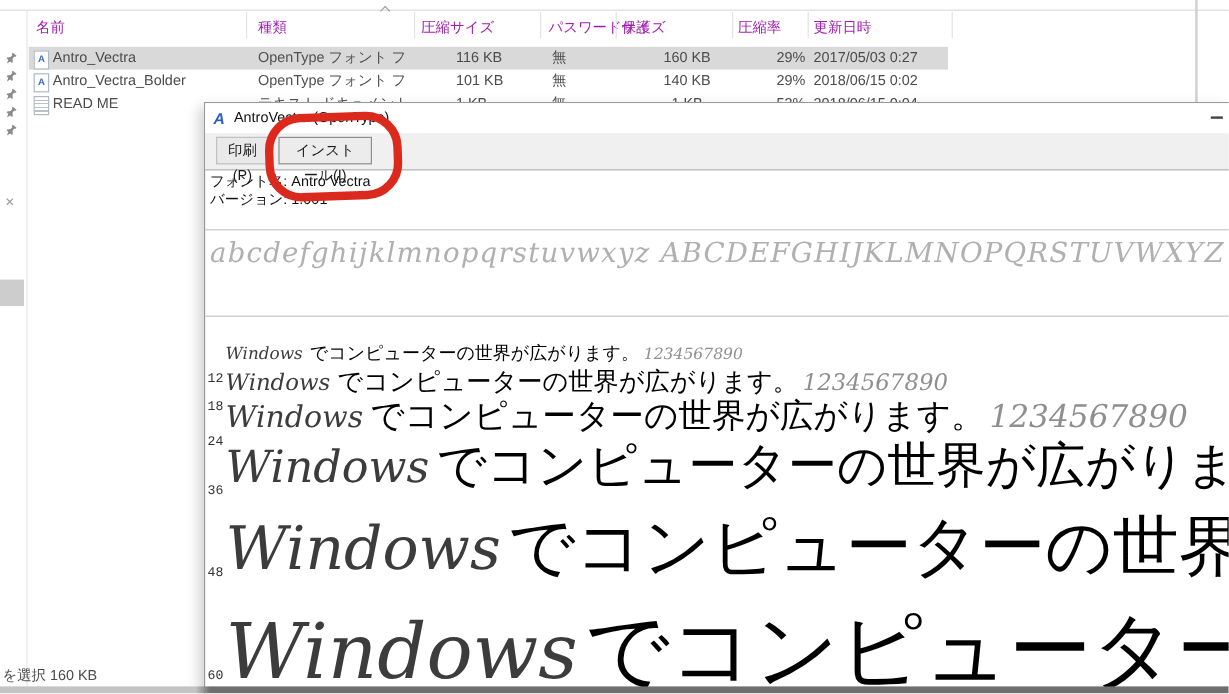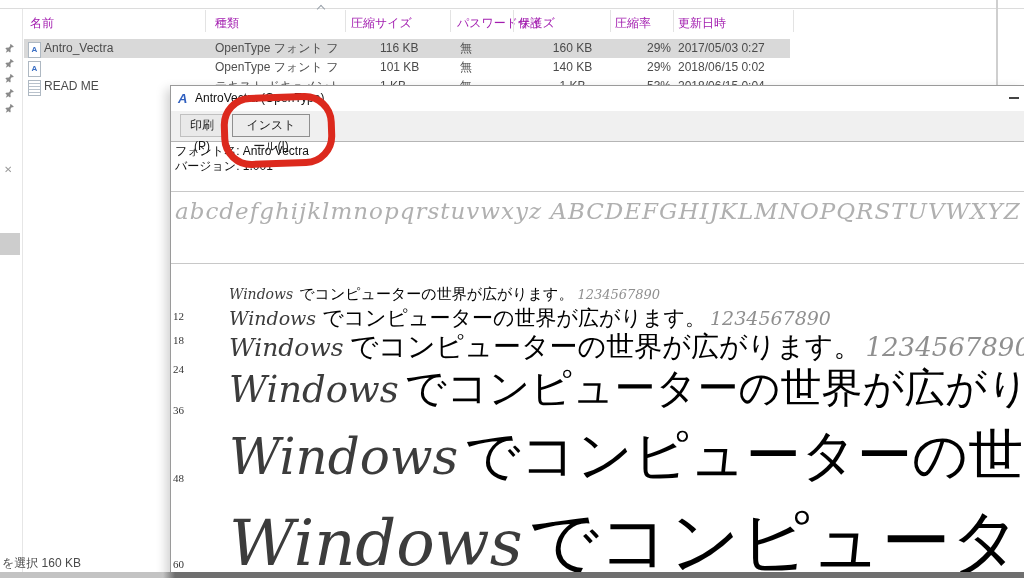--- a/index.html
+++ b/index.html
@@ -43,23 +43,23 @@
   .toolbar{position:absolute;left:0;top:25px;width:100%;height:30px;background:#f0f0f0;border-bottom:1px solid #b5b5b5;}
   .btn{position:absolute;top:3px;height:23px;font-size:12px;color:#1a1a1a;background:#e9e9e9;
        border:1px solid #c0c0c0;text-align:center;line-height:21px;padding:0 8px;box-sizing:border-box;}
   .btn.print{left:9px;width:44px;}
   .btn.install{left:61px;width:78px;border-color:#8f8f8f;background:#ececec;}
   .infoline{position:absolute;left:4px;font-size:12px;color:#111;white-space:nowrap;}
   .dsep{position:absolute;left:0;width:100%;height:1px;background:#c8c8c8;}
   .alpha{position:absolute;left:4px;font-family:"DejaVu Serif","Liberation Serif",serif;font-style:italic;
          color:#b0b0b0;white-space:nowrap;letter-spacing:1px;}
   .prow{position:absolute;left:2px;width:852px;display:flex;align-items:center;white-space:nowrap;overflow:hidden;}
-  .psize{font-size:11px;color:#333;width:15px;flex:0 0 15px;font-family:Liberation Serif, serif;margin-top:44px;}
+  .psize{font-size:11px;color:#333;width:15px;flex:0 0 15px;font-family:Liberation Mono, monospace;margin-top:44px;}
   .ptext{white-space:nowrap;}
-  .latin{font-family:"DejaVu Serif","Liberation Serif",serif;font-style:italic;color:#3c3c3c;margin-left:41px;}
+  .latin{font-family:"DejaVu Serif","Liberation Serif",serif;font-style:italic;color:#3c3c3c;}
   .jp{font-family:"Liberation Sans","DejaVu Sans",sans-serif;color:#000;margin-left:6px;margin-top:40px;}
   .digits{font-family:"DejaVu Serif","Liberation Serif",serif;font-style:italic;color:#8f8f8f;margin-left:4px;}
   
   .red-circle{position:absolute;left:221px;top:94px;width:100px;height:59px;border:7px solid #dc291d;
               border-radius:30px;transform:rotate(-2deg);z-index:50;}
 </style>
 </head>
 <body>
 
 <div id="screen">
@@ -120,20 +120,21 @@
       <span class="cell c-name">Antro_Vectra</span>
       <span class="cell c-type">OpenType フォント ファイル</span>
       <span class="cell c-comp">116 KB</span>
       <span class="cell c-pwd">無</span>
       <span class="cell c-size">160 KB</span>
       <span class="cell c-ratio">29%</span>
       <span class="cell c-date">2017/05/03 0:27</span>
     </div>
     <div class="frow" style="top:58px">
       <span class="ficon">A</span>
+      <span class="cell c-name">Antro_Vectra_Bolder</span>
       <span class="cell c-type">OpenType フォント ファイル</span>
       <span class="cell c-comp">101 KB</span>
       <span class="cell c-pwd">無</span>
       <span class="cell c-size">140 KB</span>
       <span class="cell c-ratio">29%</span>
       <span class="cell c-date">2018/06/15 0:02</span>
     </div>
     <div class="frow" style="top:77px">
       <span class="ficon txt"></span>
       <span class="cell c-name">READ ME</span>

